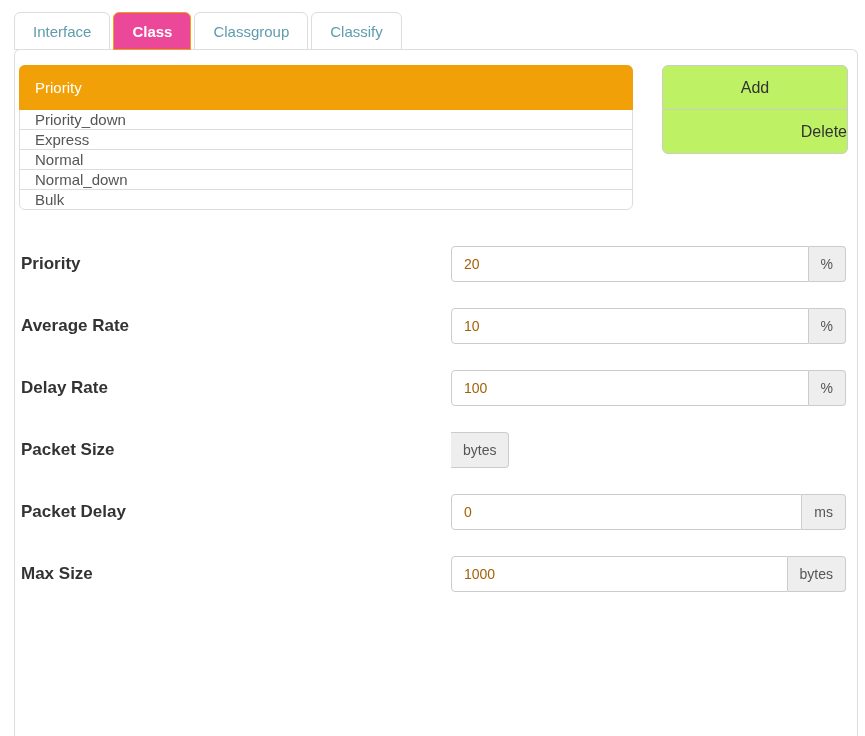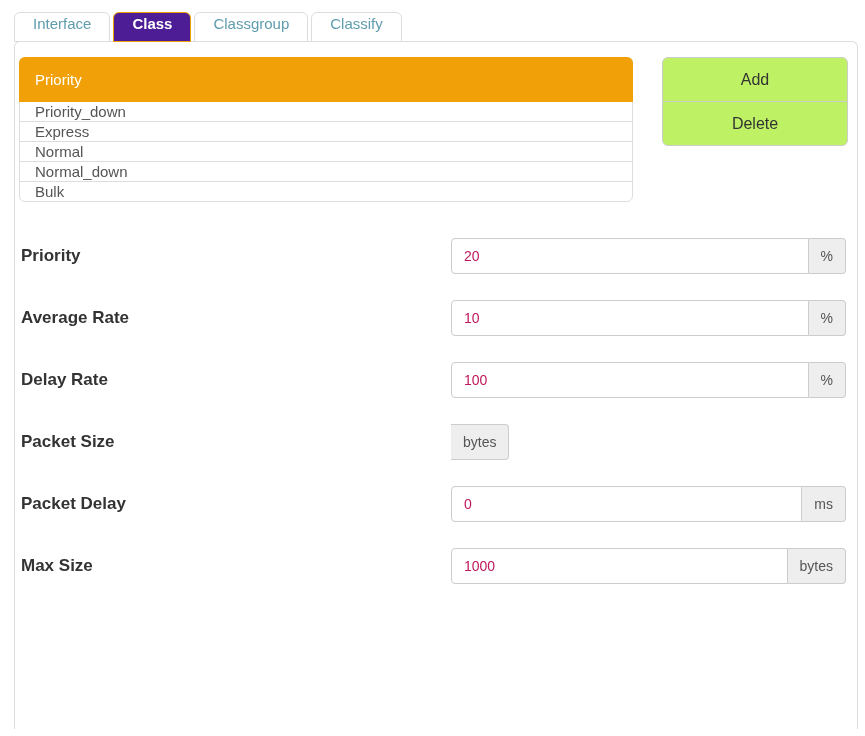--- a/index.html
+++ b/index.html
@@ -4,32 +4,32 @@
 <style>
   * { box-sizing: border-box; margin: 0; padding: 0; }
   html, body { width: 865px; height: 736px; background: #ffffff; }
   body { font-family: "Liberation Sans", sans-serif; overflow: hidden; }
 
   .outer { margin: 12px 7px 0 14px; }
 
   
   .nav-tabs { display: flex; gap: 3px; list-style: none; position: relative; z-index: 2; }
   .tab {
-    padding: 2px 18px 9px 18px;
+    padding: 10px 18px 9px 18px;
     border: 1px solid #ddd;
     border-radius: 6px 6px 0 0;
     background: #fff;
     color: #5f9cad;
     font-size: 15px;
     margin-bottom: -1px;
     cursor: pointer;
     line-height: 17px;
   }
   .tab.active {
-    background: #4c1d95;
+    background: #ec4899;
     border-color: #f1a107;
     color: #ffffff;
     font-weight: bold;
   }
 
   
   .tab-content {
     position: relative; z-index: 1;
     border: 1px solid #ddd;
     border-bottom: none;
@@ -72,21 +72,21 @@
     width: 100%;
     height: 45px;
     background: #bef264;
     border: 1px solid #ccc;
     color: #333;
     font-size: 16px;
     font-family: "Liberation Sans", sans-serif;
     cursor: pointer;
   }
   .btn-top { border-radius: 6px 6px 0 0; }
-  .btn-bottom { border-radius: 0 0 6px 6px; margin-top: -1px; }
+  .btn-bottom { border-radius: 0 0 6px 6px; margin-top: -1px; text-align: right; }
 
   
   .form { margin-top: 36px; }
   .form-row {
     display: flex;
     align-items: center;
     margin: 0 11px 26px 6px;
     height: 36px;
   }
   .form-label {
@@ -97,21 +97,21 @@
   }
   .input-group { display: flex; width: 395px; height: 36px; }
   .input-group input {
     flex: 1;
     min-width: 0;
     height: 36px;
     border: 1px solid #ccc;
     border-radius: 4px 0 0 4px;
     padding: 0 12px;
     font-size: 14px;
-    color: #be185d;
+    color: #a16207;
     font-family: "Liberation Sans", sans-serif;
     outline: none;
   }
   .input-addon {
     display: flex;
     align-items: center;
     padding: 0 12px;
     background: #eee;
     border: 1px solid #ccc;
     border-left: none;

